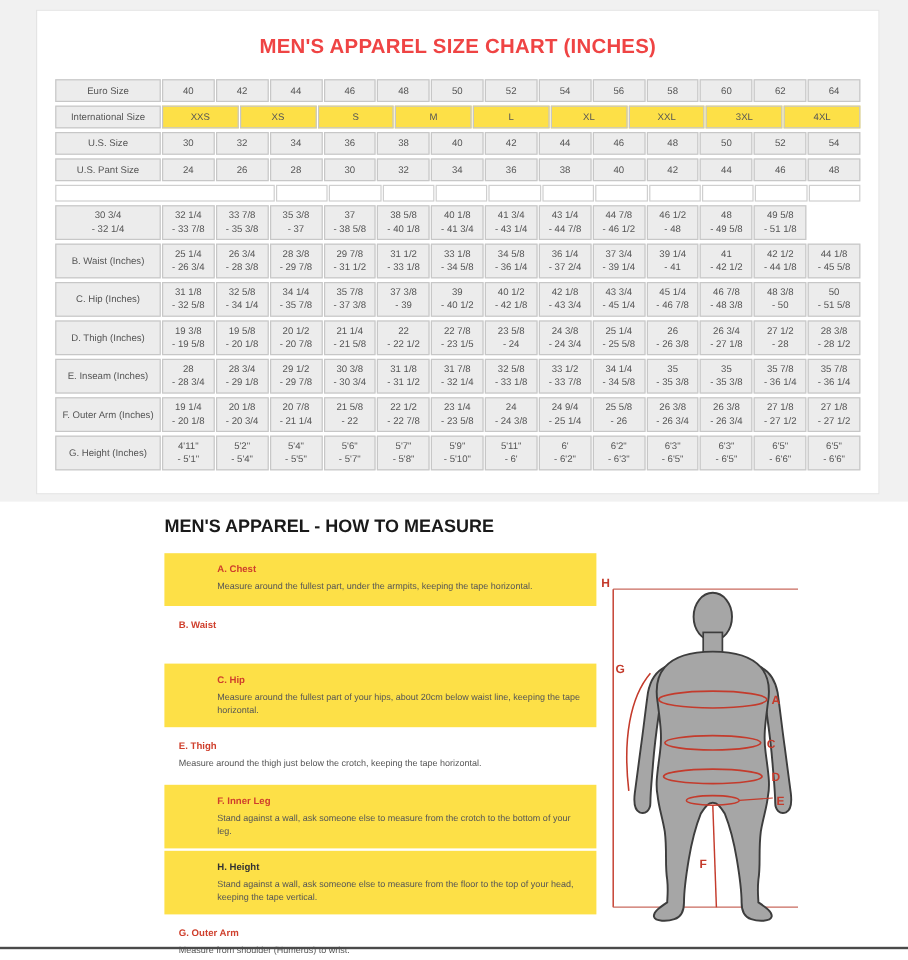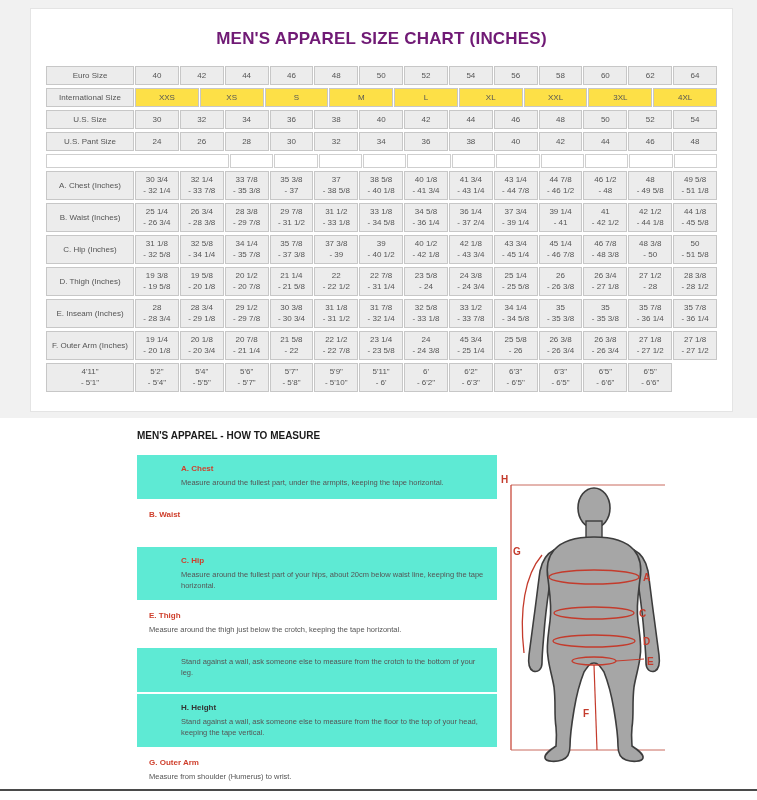--- a/index.html
+++ b/index.html
@@ -1,45 +1,45 @@
 <!DOCTYPE html>
 <html><head>
 <meta charset="utf-8">
 <style>
   html,body{margin:0;padding:0}
   body{width:757px;height:800px;position:relative;overflow:hidden;background:#fff;
        font-family:"Liberation Sans",sans-serif;}
   .top-band{position:absolute;left:0;top:0;width:757px;height:418px;background:#f1f1f1;}
   .panel{position:absolute;left:30px;top:8px;width:703px;height:404px;background:#fff;
          border:1px solid #e4e4e4;box-sizing:border-box;}
-  .page-title{text-align:center;font-size:17px;font-weight:bold;color:#701a75;
+  .page-title{text-align:center;font-size:17px;font-weight:bold;color:#ef4444;
               margin-top:20px;letter-spacing:.2px;}
   
   .size-table{margin:17px auto 0;width:671px;}
   .t-row{display:grid;column-gap:1px;margin-bottom:3px;}
   .t-row.single{grid-template-columns:88px repeat(13,1fr);}
   .t-row.intl{grid-template-columns:88px repeat(9,1fr);}
   .t-row.empty{grid-template-columns:183px repeat(11,1fr);}
   .t-row.range{grid-template-columns:88px repeat(13,1fr);}
   .t-label,.t-cell{border:1px solid #c7c7c7;background:#ececec;color:#555;
        font-size:8px;display:flex;align-items:center;justify-content:center;
        text-align:center;box-sizing:border-box;}
   .t-row.single .t-label,.t-row.single .t-cell,
   .t-row.intl .t-label,.t-row.intl .t-cell{height:19px;}
   .t-row.intl .t-cell{background:#fde047;}
   .t-row.empty .t-cell{background:#fff;height:14px;border-color:#cfcfcf;}
   .t-row.range .t-label,.t-row.range .t-cell{min-height:29px;}
   .t-cell.range{flex-direction:column;line-height:1.35;padding:2px 0;}
   
   .measure{position:absolute;left:137px;top:430px;width:530px;}
-  .m-title{font-size:10px;font-weight:bold;color:#1a1a1a;margin:0 0 14px 0;}
+  .m-title{font-size:15px;font-weight:bold;color:#1a1a1a;margin:0 0 14px 0;}
   .m-flex{display:flex;}
   .m-col{width:360px;}
   .m-sec{padding:9px 12px;margin-bottom:2px;box-sizing:border-box;min-height:44px;}
-  .m-sec.shaded{background:#5eead4;padding-left:44px;}
+  .m-sec.shaded{background:#fde047;padding-left:44px;}
   .m-head{font-size:8px;font-weight:bold;color:#cf3f2c;margin:0 0 5px 0;}
   .m-head.dark{color:#333;}
   .m-text{font-size:7.5px;color:#555;line-height:1.4;margin:0;}
   .fig-col{width:170px;padding-left:0;}
   .fig-col svg{display:block;}
   .fig-label{font-size:10px;font-weight:bold;fill:#c43b2c;}
   .bottom-rule{position:absolute;left:0;top:789px;width:757px;height:2px;background:#4a4a4a;}
 </style>
 </head>
 <body>
@@ -117,21 +117,20 @@
         <div class="t-cell"></div>
         <div class="t-cell"></div>
         <div class="t-cell"></div>
         <div class="t-cell"></div>
         <div class="t-cell"></div>
         <div class="t-cell"></div>
         <div class="t-cell"></div>
         <div class="t-cell"></div>
       </div>
       <div class="t-row range">
-        <div class="t-label">A. Chest (Inches)</div>
         <div class="t-cell range">
           <span>30 3/4</span>
           <span>- 32 1/4</span>
         </div>
         <div class="t-cell range">
           <span>32 1/4</span>
           <span>- 33 7/8</span>
         </div>
         <div class="t-cell range">
           <span>33 7/8</span>
@@ -305,21 +304,21 @@
         <div class="t-cell range">
           <span>21 1/4</span>
           <span>- 21 5/8</span>
         </div>
         <div class="t-cell range">
           <span>22</span>
           <span>- 22 1/2</span>
         </div>
         <div class="t-cell range">
           <span>22 7/8</span>
-          <span>- 31 1/4</span>
+          <span>- 23 1/5</span>
         </div>
         <div class="t-cell range">
           <span>23 5/8</span>
           <span>- 24</span>
         </div>
         <div class="t-cell range">
           <span>24 3/8</span>
           <span>- 24 3/4</span>
         </div>
         <div class="t-cell range">
@@ -422,21 +421,21 @@
         </div>
         <div class="t-cell range">
           <span>23 1/4</span>
           <span>- 23 5/8</span>
         </div>
         <div class="t-cell range">
           <span>24</span>
           <span>- 24 3/8</span>
         </div>
         <div class="t-cell range">
-          <span>45 3/4</span>
+          <span>24 9/4</span>
           <span>- 25 1/4</span>
         </div>
         <div class="t-cell range">
           <span>25 5/8</span>
           <span>- 26</span>
         </div>
         <div class="t-cell range">
           <span>26 3/8</span>
           <span>- 26 3/4</span>
         </div>
@@ -447,20 +446,21 @@
         <div class="t-cell range">
           <span>27 1/8</span>
           <span>- 27 1/2</span>
         </div>
         <div class="t-cell range">
           <span>27 1/8</span>
           <span>- 27 1/2</span>
         </div>
       </div>
       <div class="t-row range">
+        <div class="t-label">G. Height (Inches)</div>
         <div class="t-cell range">
           <span>4'11"</span>
           <span>- 5'1"</span>
         </div>
         <div class="t-cell range">
           <span>5'2"</span>
           <span>- 5'4"</span>
         </div>
         <div class="t-cell range">
           <span>5'4"</span>
@@ -523,20 +523,21 @@
         </div>
         <div class="m-sec shaded">
           <p class="m-head">C. Hip</p>
           <p class="m-text">Measure around the fullest part of your hips, about 20cm below waist line, keeping the tape horizontal.</p>
         </div>
         <div class="m-sec">
           <p class="m-head">E. Thigh</p>
           <p class="m-text">Measure around the thigh just below the crotch, keeping the tape horizontal.</p>
         </div>
         <div class="m-sec shaded">
+          <p class="m-head">F. Inner Leg</p>
           <p class="m-text">Stand against a wall, ask someone else to measure from the crotch to the bottom of your leg.</p>
         </div>
         <div class="m-sec shaded">
           <p class="m-head dark">H. Height</p>
           <p class="m-text">Stand against a wall, ask someone else to measure from the floor to the top of your head, keeping the tape vertical.</p>
         </div>
         <div class="m-sec">
           <p class="m-head">G. Outer Arm</p>
           <p class="m-text">Measure from shoulder (Humerus) to wrist.</p>
         </div>

